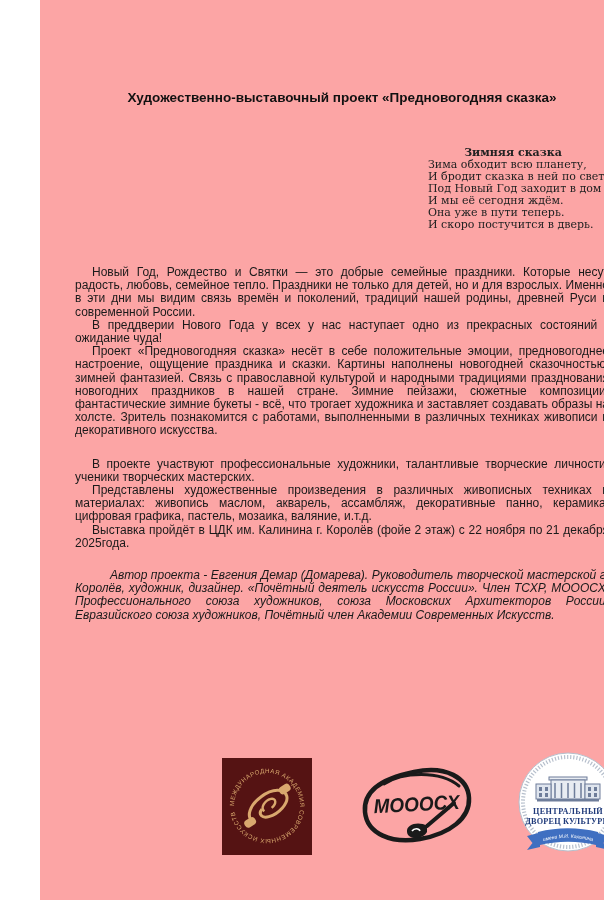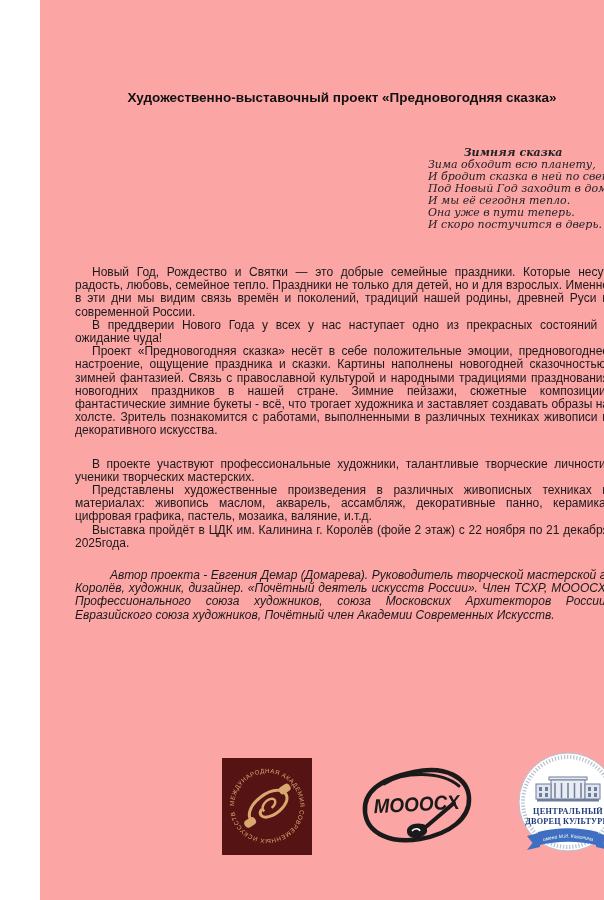--- a/index.html
+++ b/index.html
@@ -18,21 +18,20 @@
     text-align:center;
     font-size:13.5px;
     line-height:17px;
     font-weight:bold;
     color:#111;
   }
   .poem{
     width:170px;
     margin:41px 46px 0 auto;
     font-family:"DejaVu Serif",serif;
-    font-style:italic;
     font-size:11px;
     line-height:12px;
     color:#222;
   }
   .poem-title{
     text-align:center;
     font-weight:bold;
     white-space:nowrap;
   }
   .poem-line{white-space:nowrap;}
@@ -66,21 +65,21 @@
 
 <div class="page">
 
   <h1 class="doc-title">Художественно-выставочный проект «Предновогодняя сказка»</h1>
 
   <div class="poem">
     <div class="poem-title">Зимняя сказка</div>
     <div class="poem-line">Зима обходит всю планету,</div>
     <div class="poem-line">И бродит сказка в ней по свету,</div>
     <div class="poem-line">Под Новый Год заходит в дом</div>
-    <div class="poem-line">И мы её сегодня тепло.</div>
+    <div class="poem-line">И мы её сегодня ждём.</div>
     <div class="poem-line">Она уже в пути теперь.</div>
     <div class="poem-line">И скоро постучится в дверь.</div>
   </div>
 
   <div class="body-block">
     <p>Новый Год, Рождество и Святки — это добрые семейные праздники. Которые несут радость, любовь, семейное тепло. Праздники не только для детей, но и для взрослых. Именно в эти дни мы видим связь времён и поколений, традиций нашей родины, древней Руси и современной России.</p>
     <p>В преддверии Нового Года у всех у нас наступает одно из прекрасных состояний - ожидание чуда!</p>
     <p>Проект «Предновогодняя сказка» несёт в себе положительные эмоции, предновогоднее настроение, ощущение праздника и сказки. Картины наполнены новогодней сказочностью, зимней фантазией. Связь с православной культурой и народными традициями празднования новогодних праздников в нашей стране. Зимние пейзажи, сюжетные композиции, фантастические зимние букеты - всё, что трогает художника и заставляет создавать образы на холсте. Зритель познакомится с работами, выполненными в различных техниках живописи и декоративного искусства.</p>
     <p class="gap1">В проекте участвуют профессиональные художники, талантливые творческие личности, ученики творческих мастерских.</p>
     <p>Представлены художественные произведения в различных живописных техниках и материалах: живопись маслом, акварель, ассамбляж, декоративные панно, керамика, цифровая графика, пастель, мозаика, валяние, и.т.д.</p>

